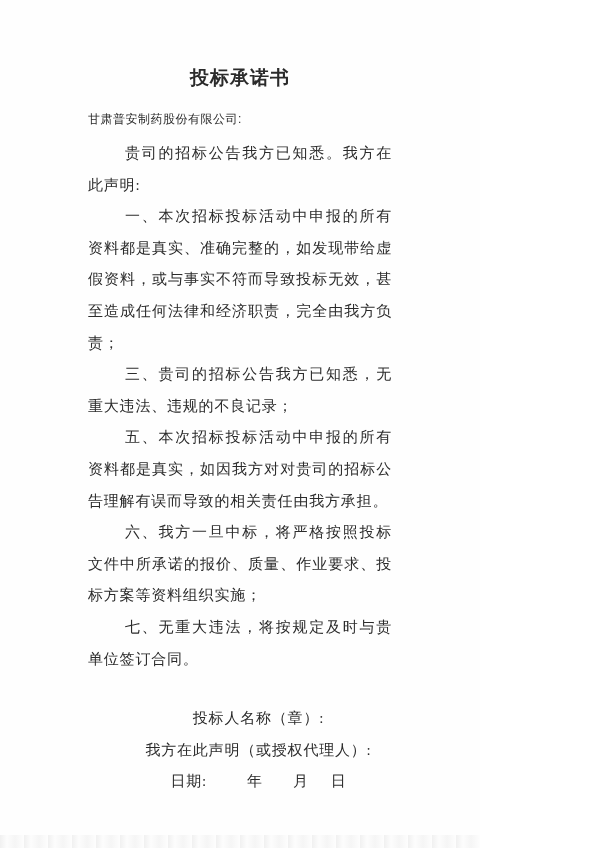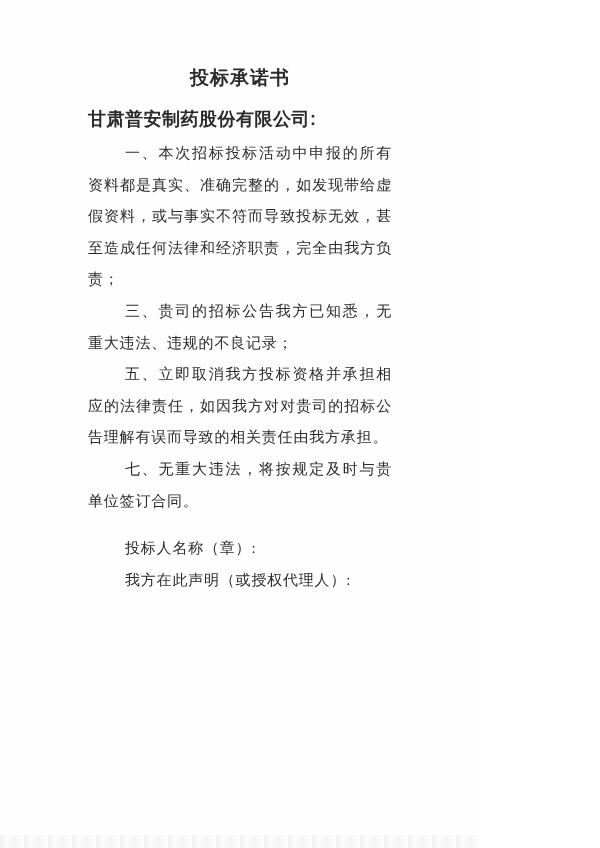--- a/index.html
+++ b/index.html
@@ -21,37 +21,38 @@
     text-align: center;
     font-family: "Liberation Sans", "DejaVu Sans", sans-serif;
     font-weight: bold;
     font-size: 19px;
     letter-spacing: 1px;
     line-height: 28px;
     margin: 0 0 14px 0;
   }
   .recipient {
     font-family: "Liberation Sans", "DejaVu Sans", sans-serif;
-    font-weight: bold;
-    font-size: 18px;
+    font-weight: normal;
+    font-size: 12px;
     letter-spacing: 0.5px;
     line-height: 26px;
     margin: 0 0 6px 0;
   }
   .body-text p {
     font-family: "Liberation Serif", "DejaVu Serif", serif;
     font-size: 15px;
     line-height: 31.6px;
     letter-spacing: 0.8px;
     text-align: justify;
     text-indent: 37px;
     margin: 0;
   }
   .signature {
-    margin-top: 16px;
+    margin-top: 28px;
+    text-align: center;
   }
   .signature .sig-line {
     font-family: "Liberation Serif", "DejaVu Serif", serif;
     font-size: 15px;
     line-height: 31.6px;
     letter-spacing: 0.8px;
     text-indent: 37px;
     margin: 0;
   }
   .date-line .year  { margin-left: 40px; }
@@ -76,25 +77,30 @@
 </head>
 <body>
 
 <div class="page">
 
   <h1 class="doc-title">投标承诺书</h1>
 
   <div class="recipient">甘肃普安制药股份有限公司:</div>
 
   <div class="body-text">
+    <p>贵司的招标公告我方已知悉。我方在此声明:</p>
     <p>一、本次招标投标活动中申报的所有资料都是真实、准确完整的，如发现带给虚假资料，或与事实不符而导致投标无效，甚至造成任何法律和经济职责，完全由我方负责；</p>
     <p>三、贵司的招标公告我方已知悉，无重大违法、违规的不良记录；</p>
-    <p>五、立即取消我方投标资格并承担相应的法律责任，如因我方对对贵司的招标公告理解有误而导致的相关责任由我方承担。</p>
+    <p>五、本次招标投标活动中申报的所有资料都是真实，如因我方对对贵司的招标公告理解有误而导致的相关责任由我方承担。</p>
+    <p>六、我方一旦中标，将严格按照投标文件中所承诺的报价、质量、作业要求、投标方案等资料组织实施；</p>
     <p>七、无重大违法，将按规定及时与贵单位签订合同。</p>
   </div>
 
   <div class="signature">
     <p class="sig-line">投标人名称（章）:</p>
     <p class="sig-line">我方在此声明（或授权代理人）:</p>
+    <p class="sig-line date-line">
+      <span>日期:</span><span class="year">年</span><span class="month">月</span><span class="day">日</span>
+    </p>
   </div>
 
   <div class="scan-edge"></div>
 </div>
 
 </body></html>

